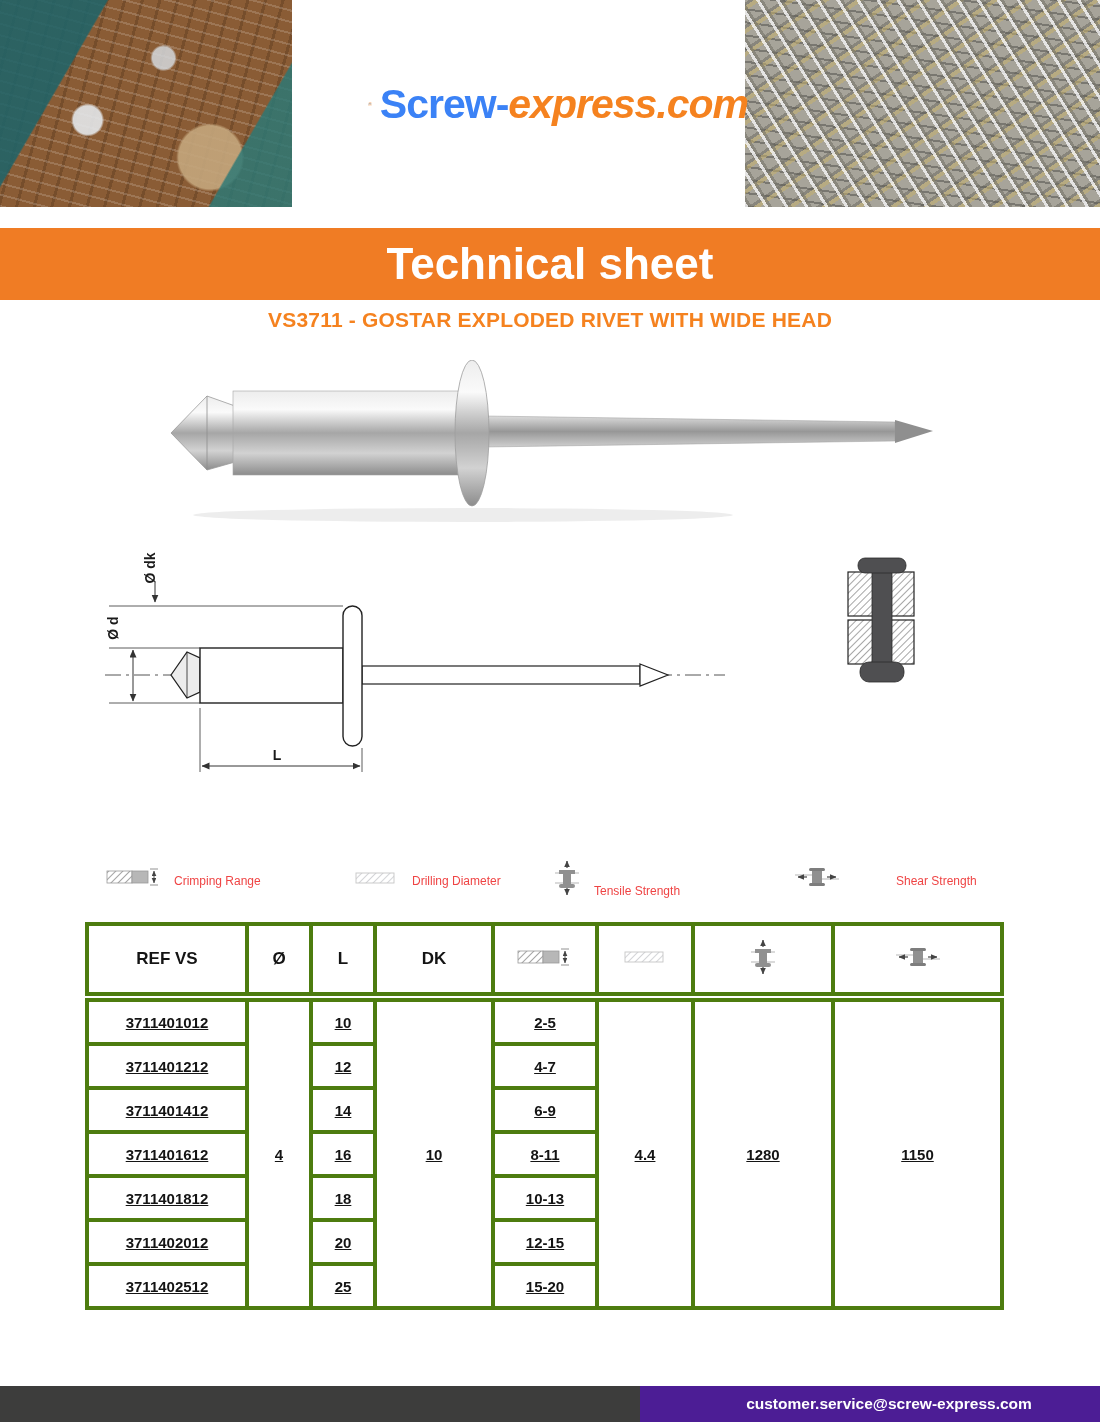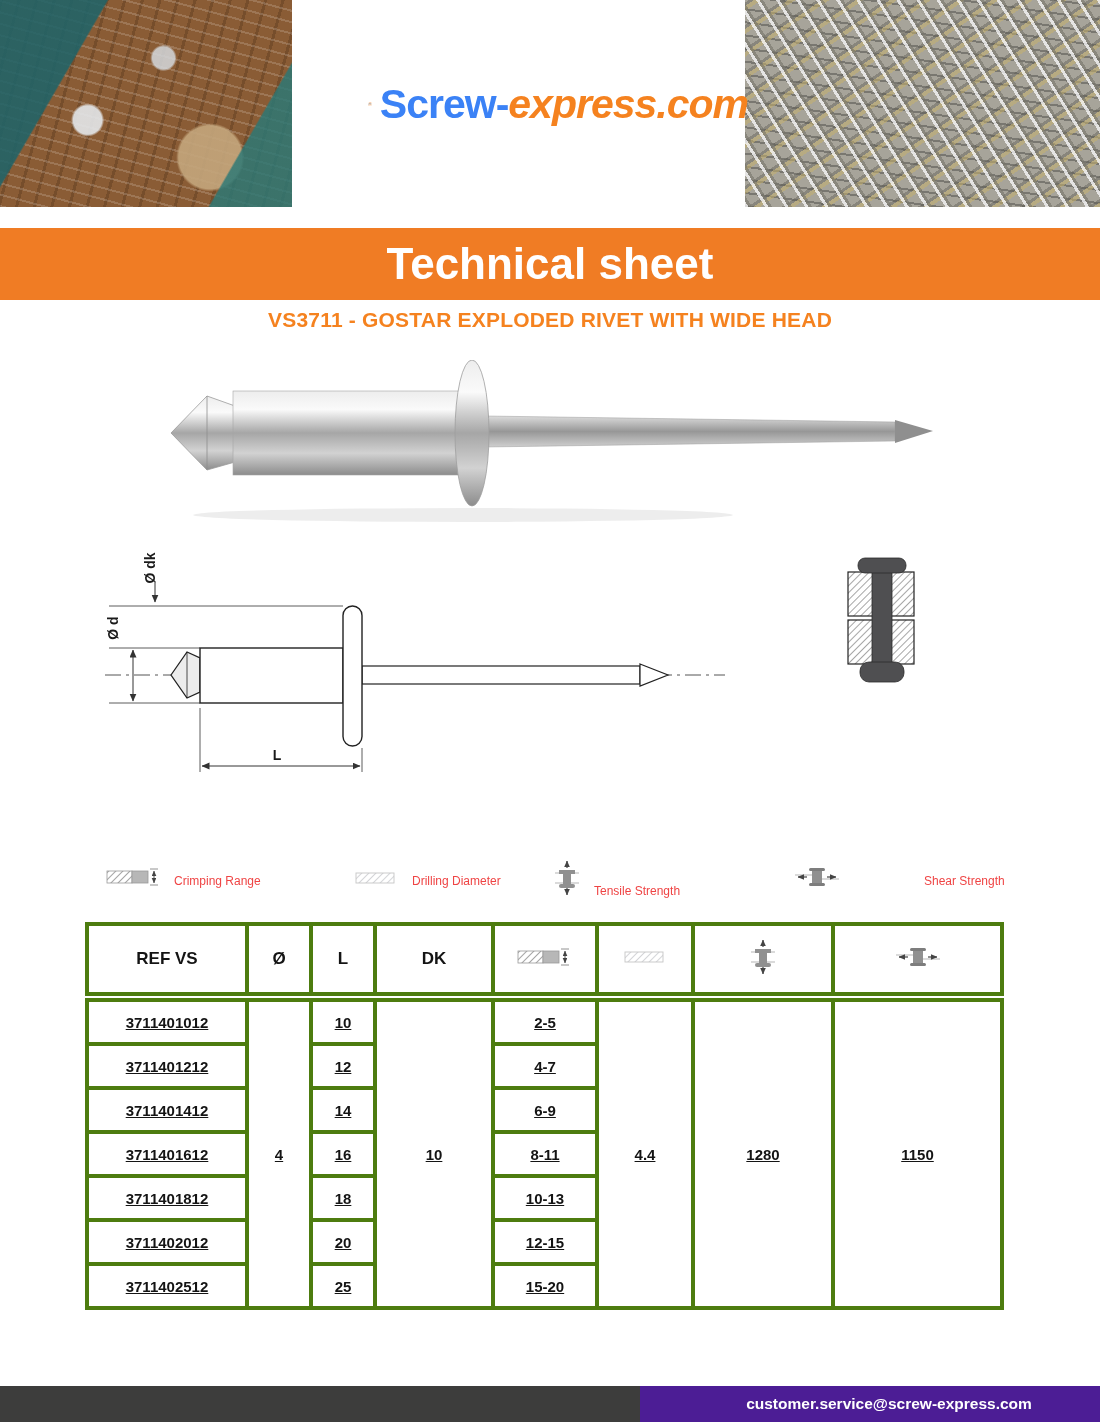--- a/index.html
+++ b/index.html
@@ -37,21 +37,21 @@
   .product-photo{position:absolute;left:163px;top:360px;}
   .tech-drawing{position:absolute;left:85px;top:538px;}
   .cross-section{position:absolute;left:828px;top:556px;}
   svg text{font-family:"Liberation Sans",sans-serif;font-size:14px;font-weight:600;fill:#1a1a1a;}
 
   
   .legend-item{position:absolute;display:flex;align-items:flex-end;gap:12px;color:#ef4444;font-size:12px;}
   .leg-crimp{left:106px;top:866px;}
   .leg-drill{left:352px;top:868px;}
   .leg-tensile{left:552px;top:858px;}
-  .leg-shear{left:793px;top:866px;gap:83px;}
+  .leg-shear{left:793px;top:866px;gap:55px;}
 
   
   table.spec{border-collapse:collapse;table-layout:fixed;position:absolute;left:85px;width:915px;background:#fff;}
   .spec th,.spec td{border:4px solid #4d7c0f;text-align:center;vertical-align:middle;color:#141414;padding:0;}
   .spec-head{top:922px;}
   .spec-head th{height:66px;font-size:17px;font-weight:700;}
   .spec-body{top:998px;text-decoration:underline;}
   .spec-body td{height:40px;font-size:15px;font-weight:700;}
 
   

